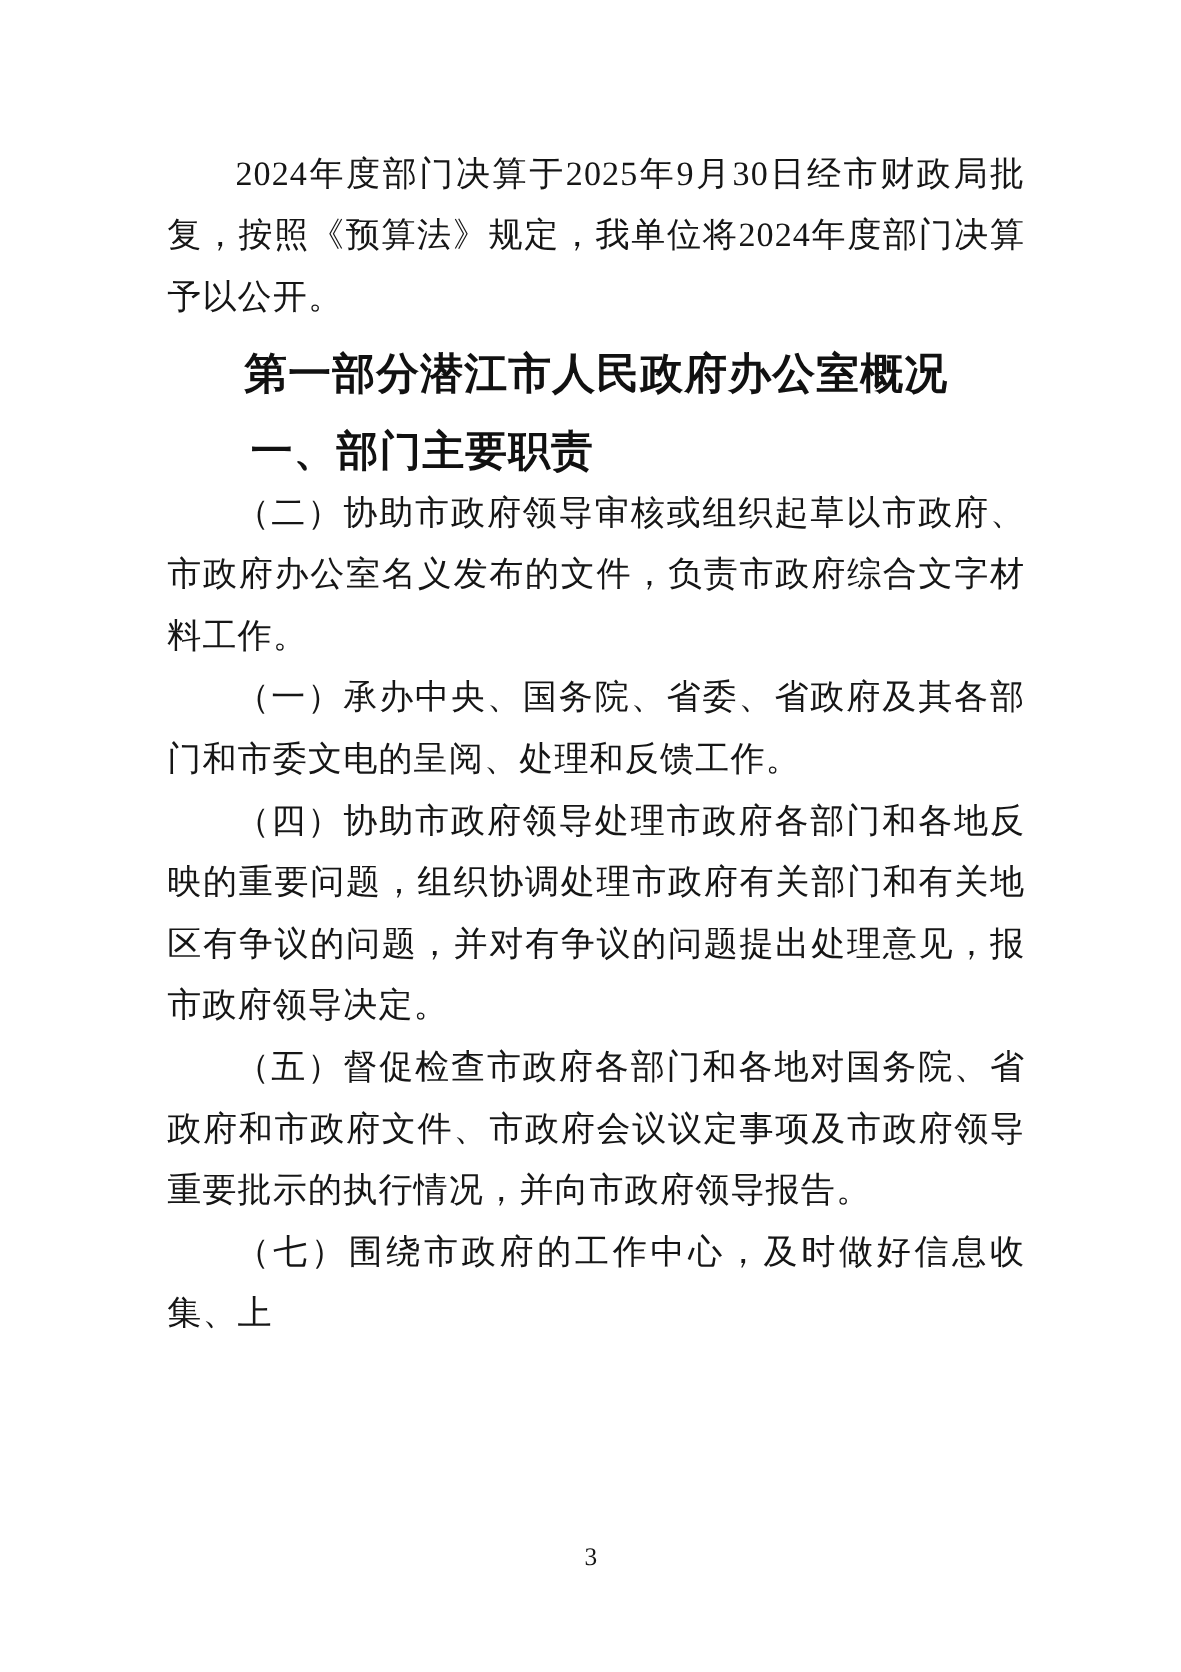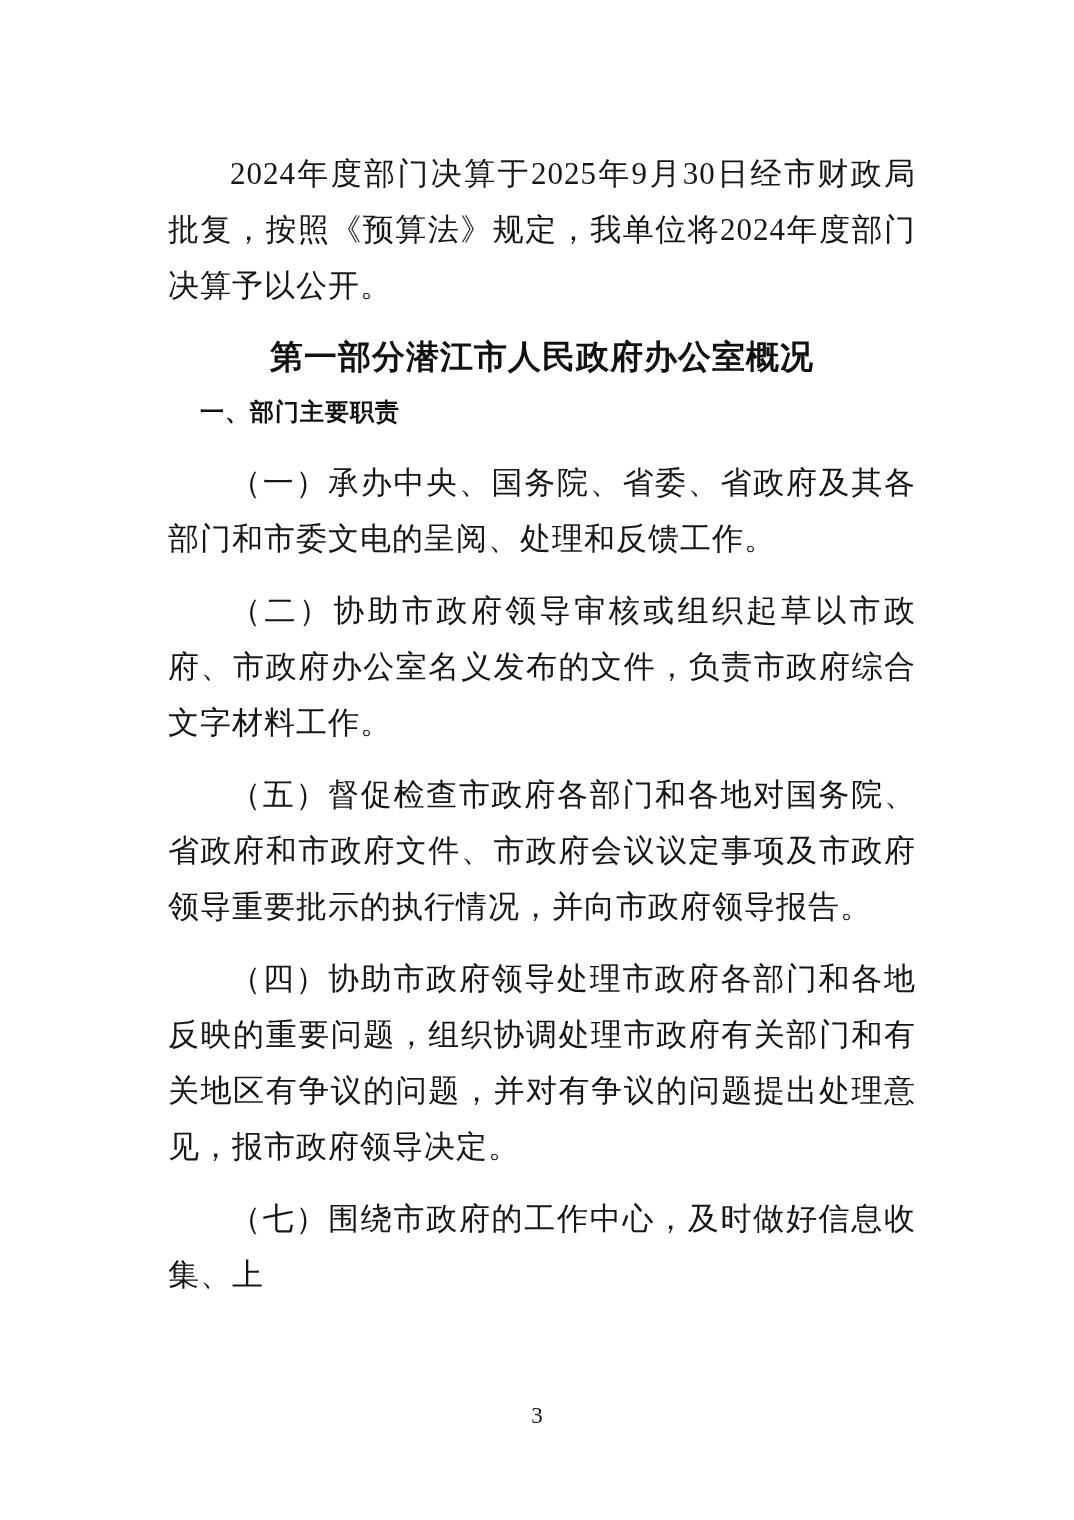--- a/index.html
+++ b/index.html
@@ -18,44 +18,44 @@
   .content {
     position: absolute;
     top: 130px;
     left: 0;
     width: 1074px;
     padding: 0 142px 0 152px;
     box-sizing: border-box;
     color: #161616;
   }
   p.body-para {
-    margin: 16px;
+    margin: 0;
     font-family: "Liberation Serif", "DejaVu Serif", serif;
     font-size: 31px;
     line-height: 56px;
     text-align: justify;
     text-indent: 2em;
     letter-spacing: 1px;
     word-break: break-all;
   }
   h1.section-title {
-    margin: 1px;
+    margin: 16px;
     font-family: "Liberation Sans", "DejaVu Sans", sans-serif;
     font-weight: 700;
-    font-size: 33px;
+    font-size: 39px;
     line-height: 54px;
     text-align: center;
     letter-spacing: 1px;
     color: #111111;
   }
   h2.subsection-title {
     margin: 0;
     font-family: "Liberation Sans", "DejaVu Sans", sans-serif;
     font-weight: 700;
-    font-size: 24px;
+    font-size: 38px;
     line-height: 54px;
     text-align: left;
     text-indent: 2em;
     letter-spacing: 1px;
     color: #111111;
   }
   .page-footer {
     position: absolute;
     top: 1400px;
     left: 0;
@@ -72,28 +72,28 @@
 
 <div class="page">
   <div class="content">
 
     <p class="body-para">2024年度部门决算于2025年9月30日经市财政局批复，按照《预算法》规定，我单位将2024年度部门决算予以公开。</p>
 
     <h1 class="section-title">第一部分潜江市人民政府办公室概况</h1>
 
     <h2 class="subsection-title">一、部门主要职责</h2>
 
+    <p class="body-para">（二）协助市政府领导审核或组织起草以市政府、市政府办公室名义发布的文件，负责市政府综合文字材料工作。</p>
+
     <p class="body-para">（一）承办中央、国务院、省委、省政府及其各部门和市委文电的呈阅、处理和反馈工作。</p>
 
-    <p class="body-para">（二）协助市政府领导审核或组织起草以市政府、市政府办公室名义发布的文件，负责市政府综合文字材料工作。</p>
 
+    <p class="body-para">（四）协助市政府领导处理市政府各部门和各地反映的重要问题，组织协调处理市政府有关部门和有关地区有争议的问题，并对有争议的问题提出处理意见，报市政府领导决定。</p>
 
     <p class="body-para">（五）督促检查市政府各部门和各地对国务院、省政府和市政府文件、市政府会议议定事项及市政府领导重要批示的执行情况，并向市政府领导报告。</p>
-
-    <p class="body-para">（四）协助市政府领导处理市政府各部门和各地反映的重要问题，组织协调处理市政府有关部门和有关地区有争议的问题，并对有争议的问题提出处理意见，报市政府领导决定。</p>
 
 
     <p class="body-para">（七）围绕市政府的工作中心，及时做好信息收集、上</p>
 
   </div>
 
   <div class="page-footer">3</div>
 </div>
 
 </body></html>

